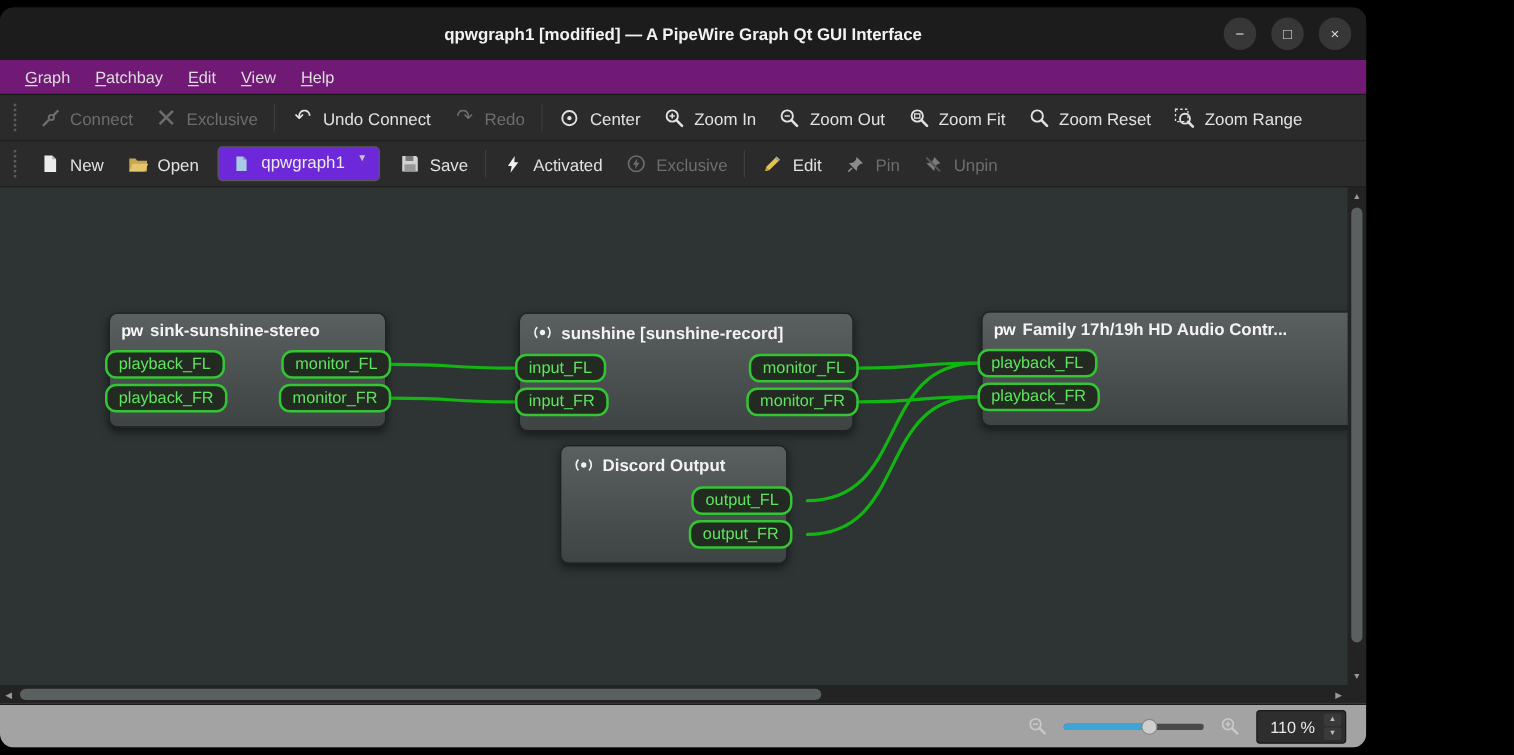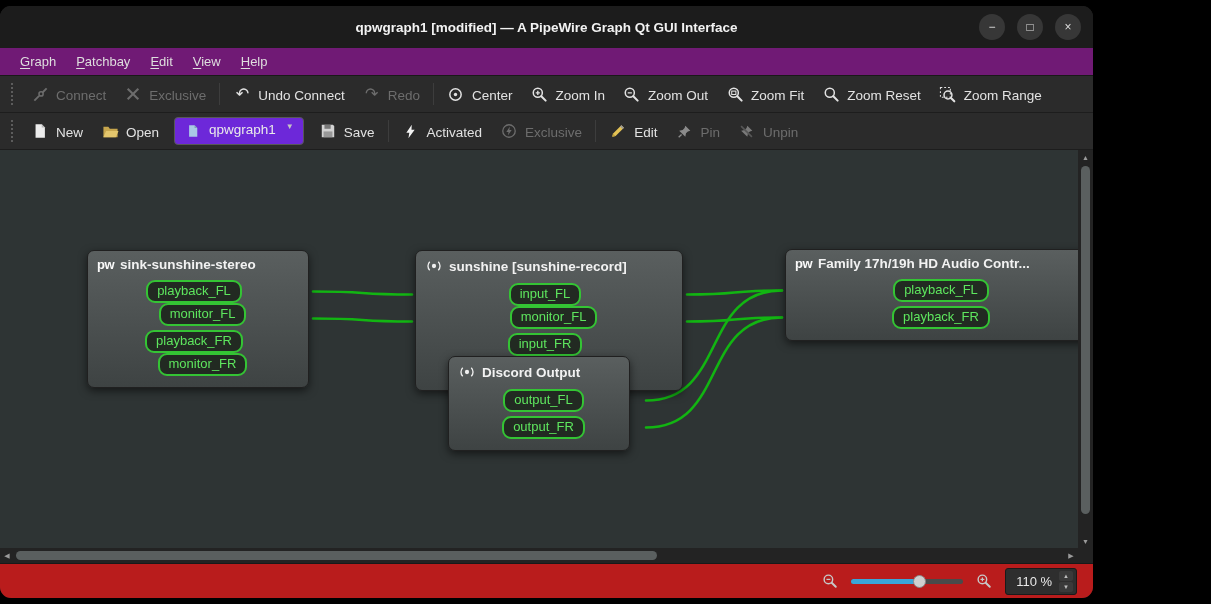--- a/index.html
+++ b/index.html
@@ -39,40 +39,40 @@
   
   .canvas-row { flex:1 1 auto; display:flex; min-height:0; }
   .graph-canvas { flex:1; position:relative; background:#2e3434; overflow:hidden; }
   .wires { position:absolute; left:0; top:0; width:100%; height:100%; }
 
   .node { position:absolute; background:linear-gradient(#5a5f5f, #3e4343); border:1px solid #202020;
           border-radius:7px; box-shadow:0 3px 8px rgba(0,0,0,.55); padding-bottom:7px;text-align:right; }
   .node-header { display:flex; align-items:center; gap:6px; padding:6px 9px 4px 9px; color:#f2f2f2;
                  font-weight:bold; font-size:13.5px; white-space:nowrap; overflow:hidden; }
   .pw-logo { font-weight:bold; font-size:13px; letter-spacing:-0.5px; color:#fafafa; }
-  .port-row { display:flex; justify-content:space-between; align-items:center; margin:4px 0; padding:0 4px;flex-direction:column; }
+  .port-row { display:flex; justify-content:space-between; align-items:center; margin:4px 0; padding:0 4px; }
   .port-row.only-out { justify-content:flex-end; }
   .port { font-size:13px; line-height:16px; padding:1px 9px 2px 9px; border:2px solid #34c434;
           border-radius:9px; background:#222a22; color:#5ee65e; white-space:nowrap; }
   .port.in  { margin-left:-8px; }
   .port.out { margin-right:-9px; }
 
   
   .vscroll { width:15px; background:#232323; display:flex; flex-direction:column; flex:0 0 auto; }
   .scroll-arrow { color:#9a9a9a; font-size:7px; height:14px; display:flex; align-items:center; justify-content:center; }
   .vtrack { flex:1; position:relative; }
   .vthumb { position:absolute; left:3px; right:3px; top:2px; height:94%; background:#5a5f5f; border-radius:5px; }
   .hscroll-row { height:15px; display:flex; flex:0 0 auto; background:#232323; }
   .hscroll { flex:1; display:flex; align-items:center; }
   .htrack { flex:1; position:relative; height:100%; }
   .hthumb { position:absolute; left:2px; top:3px; height:9px; width:61%; background:#5a5f5f; border-radius:5px; }
   .scroll-corner { width:15px; background:#232323; }
 
   
-  .statusbar { height:35px; background:#b91c1c; border-top:1px solid #191919; display:flex;
+  .statusbar { height:35px; background:#a3a3a3; border-top:1px solid #191919; display:flex;
                align-items:center; justify-content:flex-end; gap:12px; padding:0 16px; flex:0 0 auto; }
   .slider { width:112px; height:5px; background:#4a4a4a; border-radius:3px; position:relative; }
   .slider-fill { position:absolute; left:0; top:0; bottom:0; width:57%; background:#3ba5d8; border-radius:3px; }
   .slider-handle { position:absolute; left:55%; top:-4px; width:13px; height:13px; border-radius:50%;
                    background:#cfcfcf; border:1px solid #8a8a8a; }
   .spinbox { display:flex; align-items:center; background:#2e2e2e; border:1px solid #1a1a1a;
              border-radius:3px; padding:2px 3px 2px 10px; color:#e8e8e8; font-size:13px; gap:7px; }
   .spin-arrows { display:flex; flex-direction:column; gap:1px; }
   .spin-btn { font-size:6px; line-height:8px; color:#bdbdbd; background:#3a3a3a; border-radius:2px;
               padding:1px 4px; text-align:center; }

